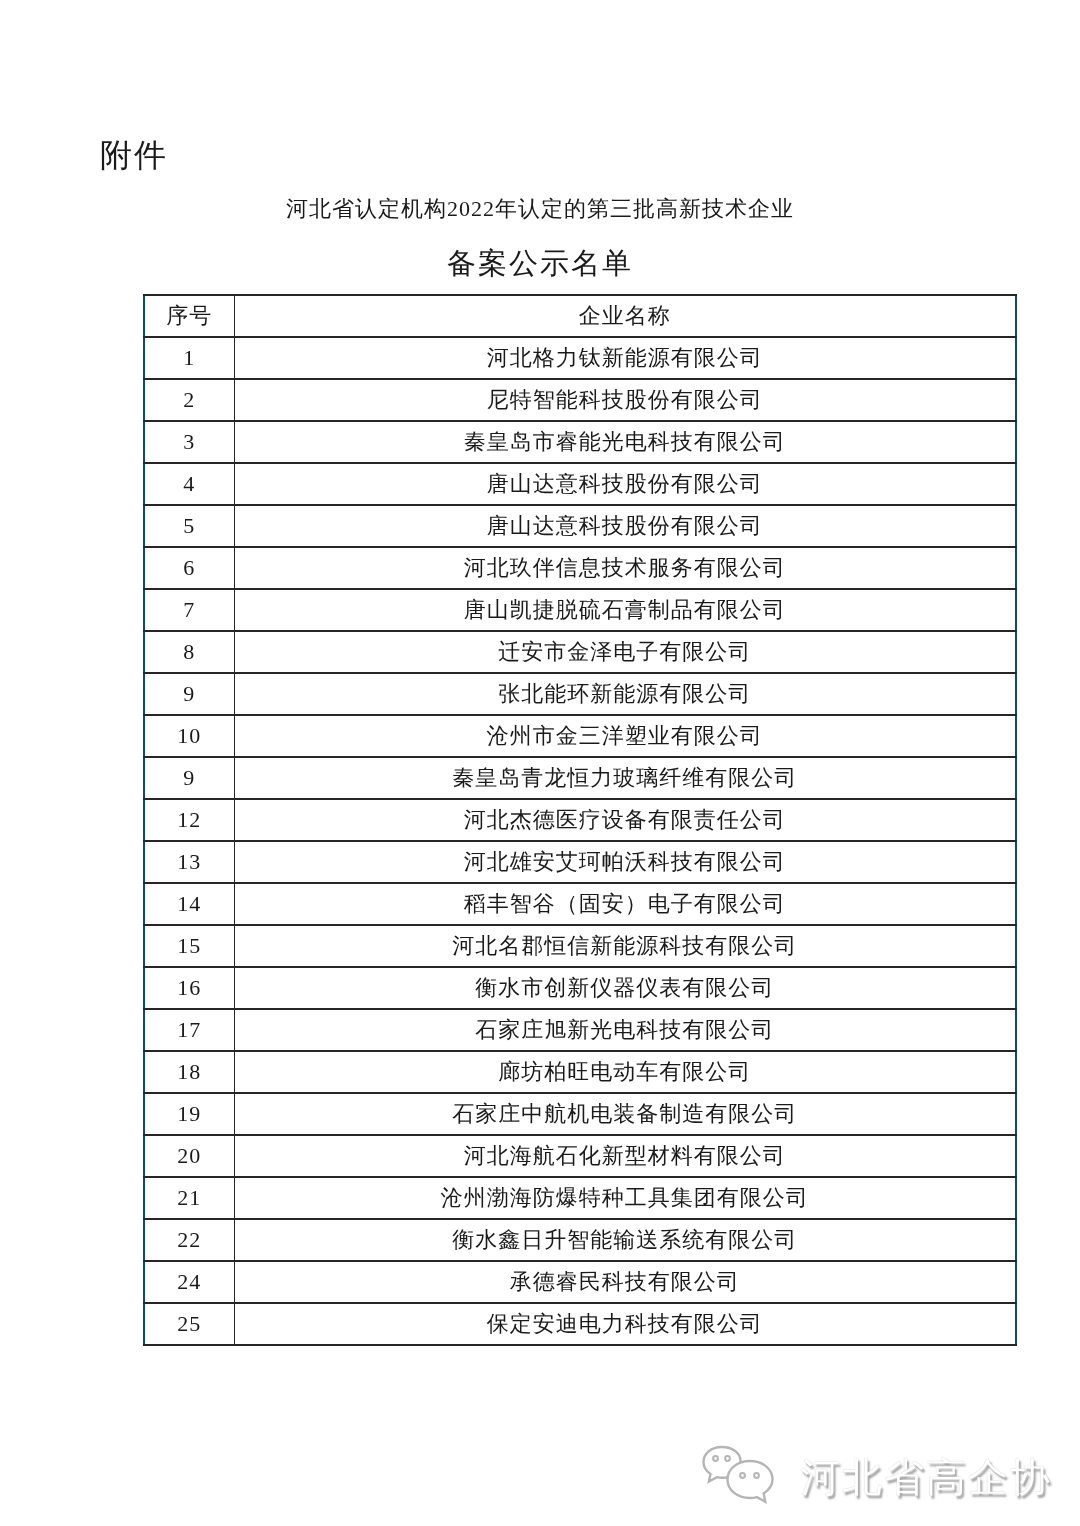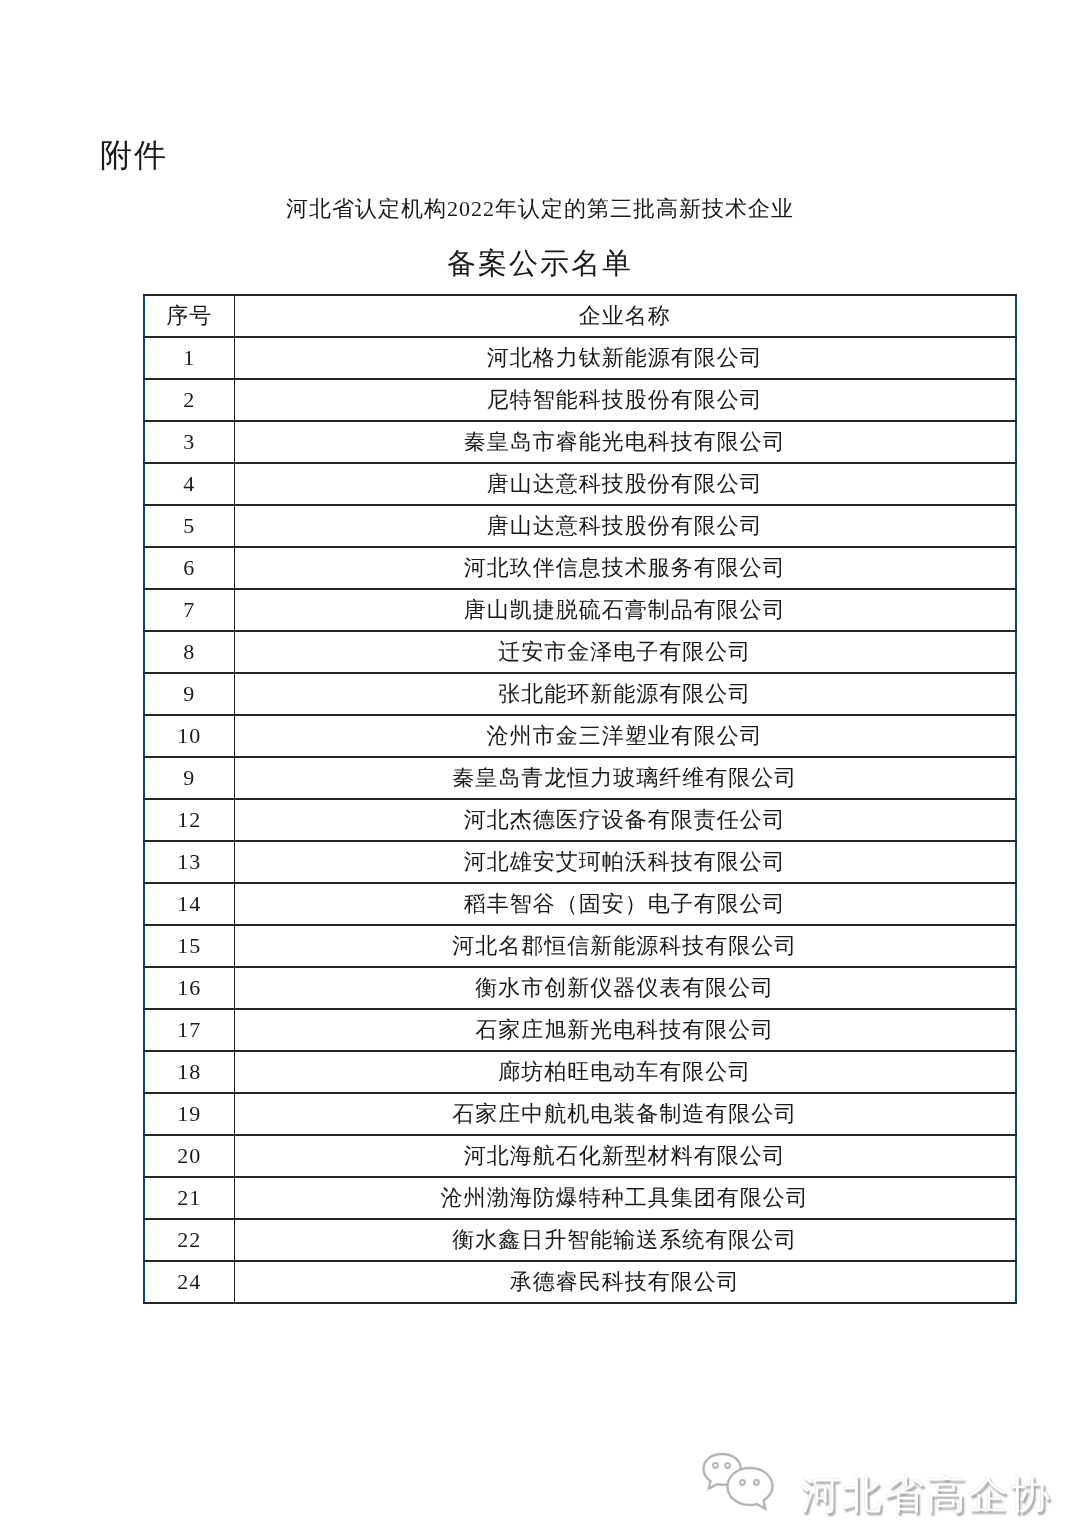--- a/index.html
+++ b/index.html
@@ -65,23 +65,23 @@
     font-size: 22px;
     font-weight: 400;
     letter-spacing: 1px;
     white-space: nowrap;
     overflow: hidden;
   }
   table.company-table { border: 2px solid #0c4a6e; margin-left: 40px; }
   .watermark {
     position: absolute;
     right: 28px;
-    bottom: 9px;
+    bottom: 16px;
     display: flex;
-    align-items: flex-end;
+    align-items: center;
     gap: 22px;
   }
   .watermark-icon { display: block; }
   .watermark-label {
     font-family: "Liberation Sans", "DejaVu Sans", sans-serif;
     font-size: 40px;
     line-height: 46px;
     color: #ffffff;
     letter-spacing: 2px;
     text-shadow: 2px 3px 2px rgba(148,148,148,0.85),
@@ -195,20 +195,24 @@
     <td>沧州渤海防爆特种工具集团有限公司</td>
   </tr>
       <tr>
     <td>22</td>
     <td>衡水鑫日升智能输送系统有限公司</td>
   </tr>
       <tr>
     <td>24</td>
     <td>承德睿民科技有限公司</td>
   </tr>
+      <tr>
+    <td>25</td>
+    <td>保定安迪电力科技有限公司</td>
+  </tr>
     </tbody>
 </table>
 
 <div class="watermark">
   <svg class="watermark-icon" width="78" height="66" viewBox="0 0 78 66">
     <g fill="#ffffff" stroke="#b5b5b5" stroke-width="2.4">
 
       <path d="M22 3 C11 3 3.5 9.5 3.5 18 c0 5 2.8 9.2 7 12 l-1.6 7.5 8 -4.3 c1.6 .4 3.3 .6 5.1 .6 c11 0 18.5 -7 18.5 -17 C40.5 9.5 33 3 22 3 Z"></path>
 
       <path d="M50 17 c-13 0 -22.5 8 -22.5 18.5 0 10.5 9.5 18.5 22.5 18.5 2.4 0 4.7 -.3 6.8 -.9 l8.5 4.6 -1.7 -8.3 c5.3 -3.4 8.9 -8.3 8.9 -13.9 C72.5 25 63 17 50 17 Z"></path>

